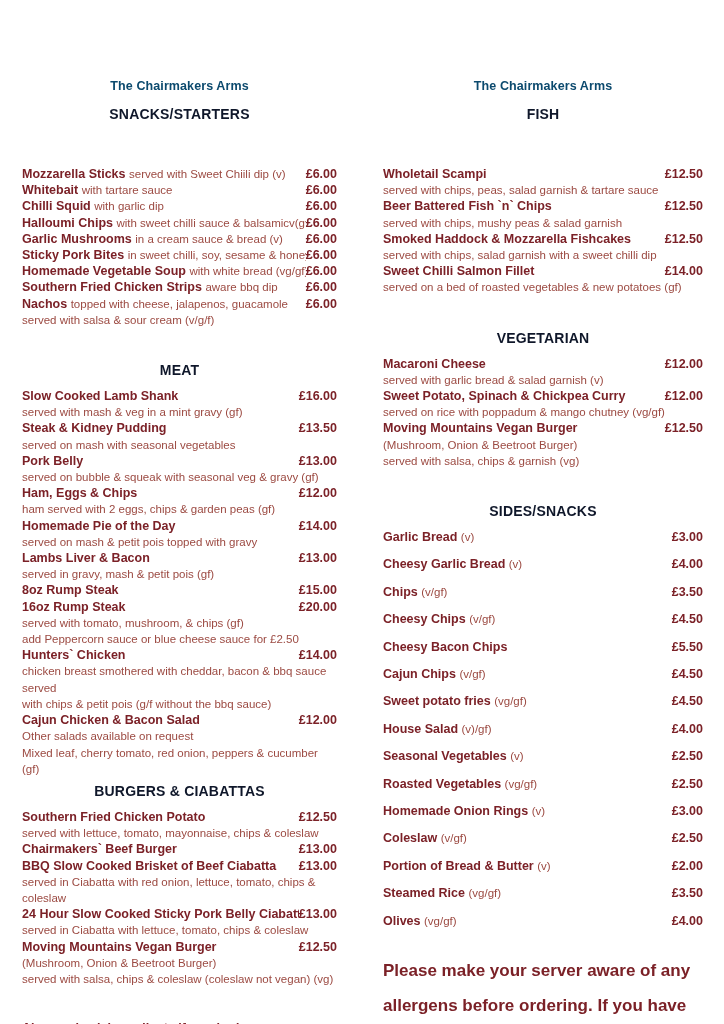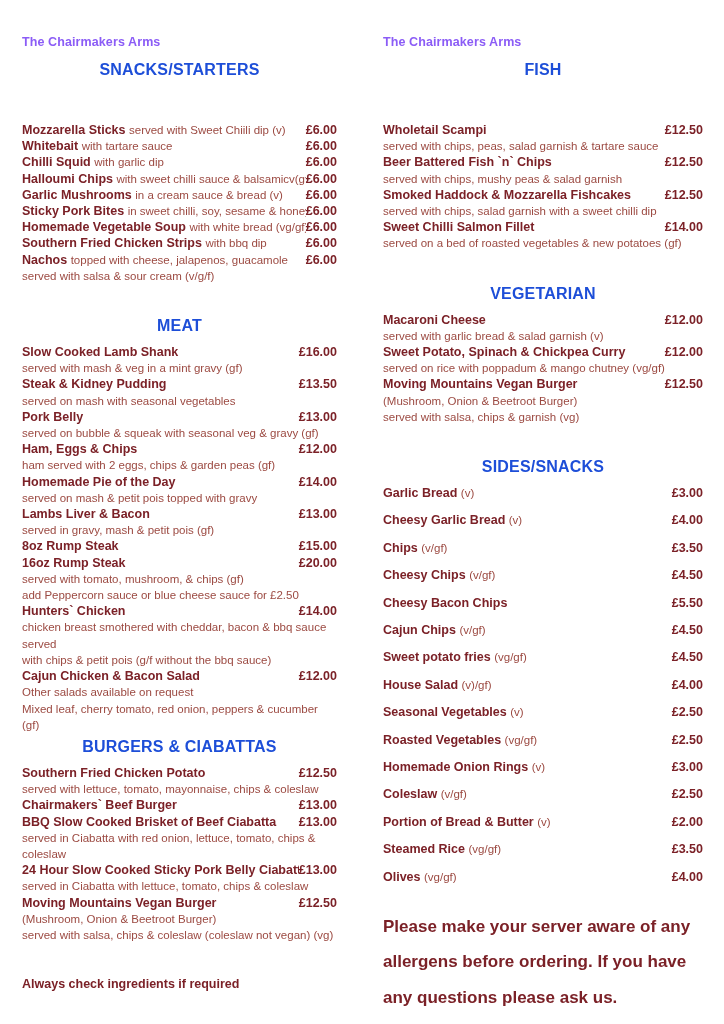--- a/index.html
+++ b/index.html
@@ -7,26 +7,26 @@
     width:724px;height:1024px;background:#ffffff;margin:0 auto;
     box-sizing:border-box;padding:34px 21px 0 22px;
     display:flex;position:relative;
     font-family:"Liberation Sans","DejaVu Sans",sans-serif;
     color:#7b2127;overflow:hidden;
   }
   .col{box-sizing:border-box;}
   .col-left{width:315px;margin-right:46px;}
   .col-right{width:320px;}
   .menu-title{
-    text-align:left;font-weight:bold;font-size:12.5px;line-height:16px;
-    color:#8b5cf6;margin-bottom:12px;letter-spacing:.1px;
+    text-align:center;font-weight:bold;font-size:12.5px;line-height:16px;
+    color:#0c4a6e;margin-bottom:12px;letter-spacing:.1px;margin-top:44px;
   }
   .section-heading{
-    text-align:center;font-weight:bold;font-size:16px;line-height:16px;
-    color:#1d4ed8;margin-bottom:10px;letter-spacing:.2px;
+    text-align:center;font-weight:bold;font-size:14px;line-height:16px;
+    color:#0f172a;margin-bottom:10px;letter-spacing:.2px;
   }
   .section.first .section-heading{margin-bottom:44px;}
   .col-left .section.s1{margin-top:34px;}
   .col-left .section.s2{margin-top:6px;}
   .col-right .section.s1,
   .col-right .section.s2{margin-top:34px;}
   .item-row{
     display:flex;justify-content:space-between;align-items:center;
     font-size:12.5px;line-height:16.2px;
   }
@@ -78,21 +78,21 @@
   </div>
         <div class="item-row">
     <span class="item-text"><span class="item-name">Sticky Pork  Bites</span> <span class="item-inline">in sweet chilli, soy, sesame &amp; honey</span></span>
     <span class="item-price">£6.00</span>
   </div>
         <div class="item-row">
     <span class="item-text"><span class="item-name">Homemade Vegetable Soup</span> <span class="item-inline">with white bread  (vg/gf)</span></span>
     <span class="item-price">£6.00</span>
   </div>
         <div class="item-row">
-    <span class="item-text"><span class="item-name">Southern Fried Chicken Strips</span> <span class="item-inline">with bbq dip</span></span>
+    <span class="item-text"><span class="item-name">Southern Fried Chicken Strips</span> <span class="item-inline">aware bbq dip</span></span>
     <span class="item-price">£6.00</span>
   </div>
         <div class="item-row">
     <span class="item-text"><span class="item-name">Nachos</span> <span class="item-inline">topped with cheese, jalapenos, guacamole</span></span>
     <span class="item-price">£6.00</span>
   </div>
         <div class="desc-line">served with salsa &amp; sour cream (v/g/f)</div>
       </div>
       <div class="section s1">
         <div class="section-heading">MEAT</div>

